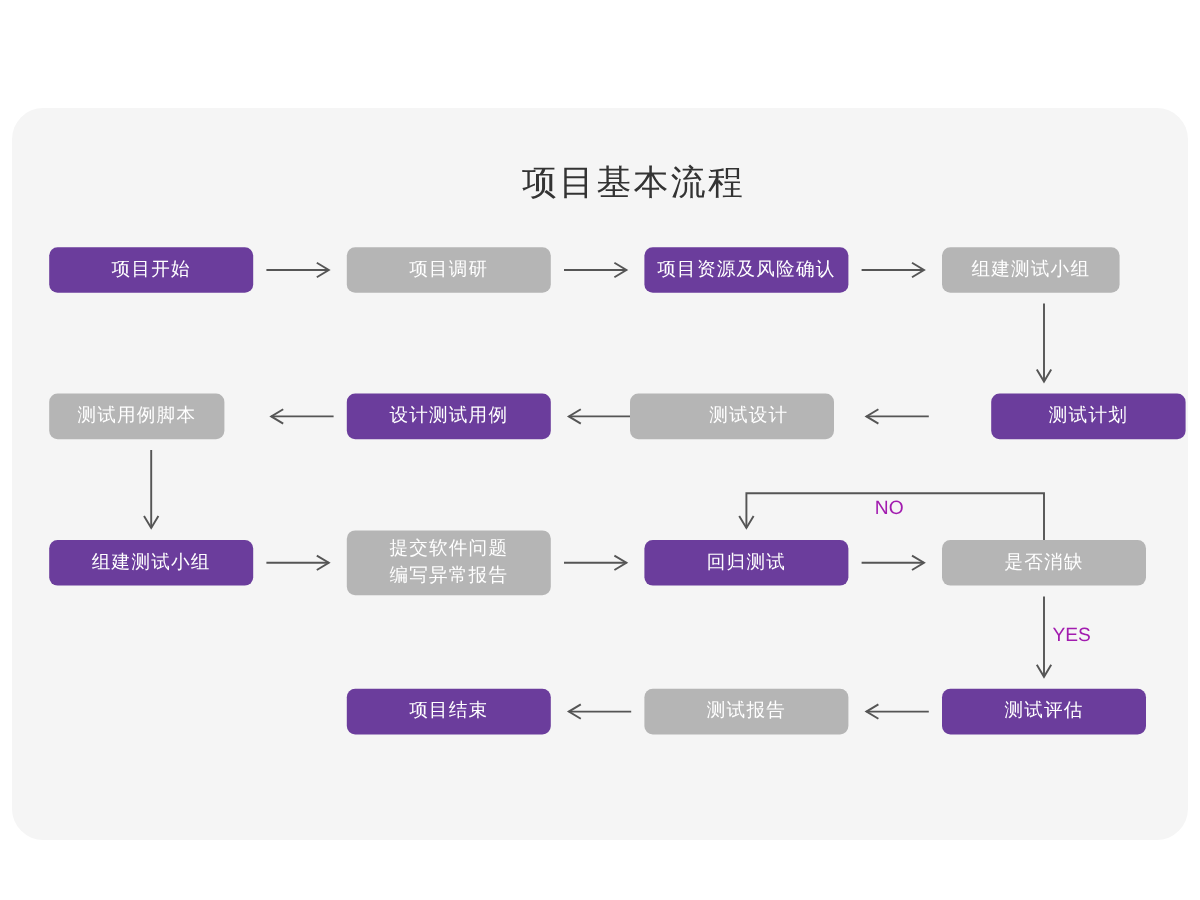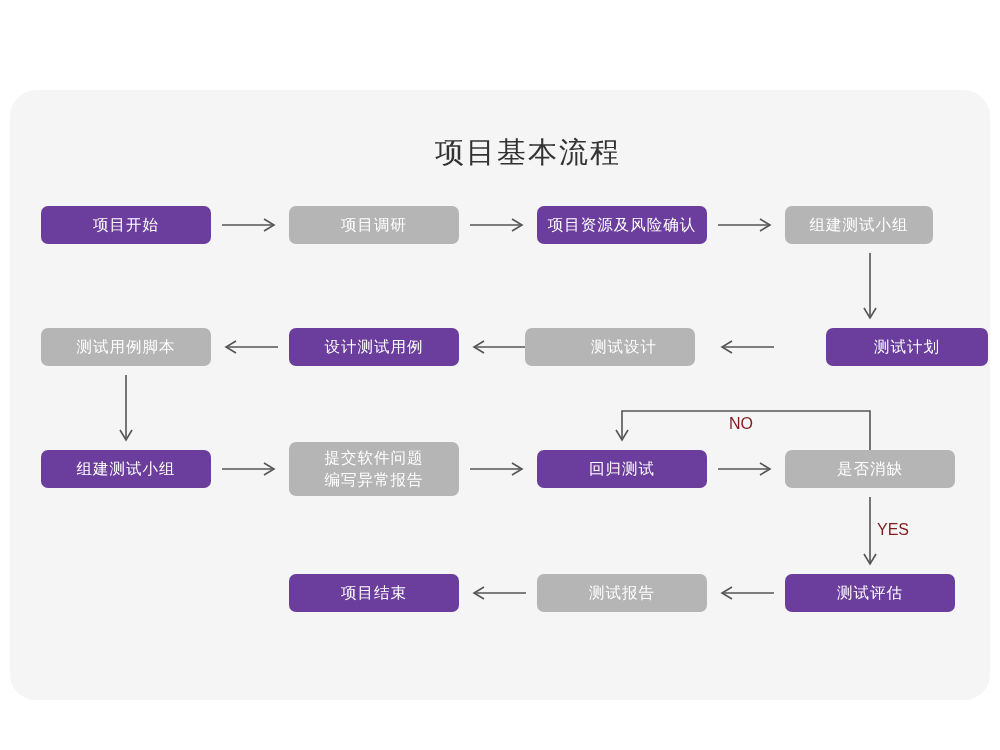--- a/index.html
+++ b/index.html
@@ -51,21 +51,21 @@
     line-height: 1.45;
     color: #ffffff;
     white-space: pre-line;
   }
   .node.purple { background: #6b3d9c; }
   .node.gray   { background: #b5b5b5; }
 
   .edge-label {
     position: absolute;
     font-size: 16px;
-    color: #7f1d1d;
+    color: #a21caf;
     font-family: "Liberation Sans", "DejaVu Sans", sans-serif;
   }
   svg.edges {
     position: absolute;
     left: 0;
     top: 0;
     width: 1000px;
     height: 750px;
     pointer-events: none;
   }
@@ -156,21 +156,21 @@
   </svg>
 
   <div class="node purple" style="left:41px;  top:206px; width:170px; height:38px;">项目开始</div>
   <div class="node gray" style="left:289px; top:206px; width:170px; height:38px;">项目调研</div>
   <div class="node purple" style="left:537px; top:206px; width:170px; height:38px;">项目资源及风险确认</div>
   <div class="node gray" style="left:785px; top:206px; width:148px; height:38px;">组建测试小组</div>
 
   <div class="node purple" style="left:826px; top:328px; width:162px; height:38px;">测试计划</div>
   <div class="node gray" style="left:525px; top:328px; width:170px; height:38px;padding-left:28px;">测试设计</div>
   <div class="node purple" style="left:289px; top:328px; width:170px; height:38px;">设计测试用例</div>
-  <div class="node gray" style="left:41px;  top:328px; width:170px; height:38px;">测试用例脚本</div>
+  <div class="node gray" style="left:41px;  top:328px; width:146px; height:38px;">测试用例脚本</div>
 
   <div class="node purple" style="left:41px;  top:450px; width:170px; height:38px;">组建测试小组</div>
   <div class="node gray" style="left:289px; top:442px; width:170px; height:54px;">提交软件问题
 编写异常报告</div>
   <div class="node purple" style="left:537px; top:450px; width:170px; height:38px;">回归测试</div>
   <div class="node gray" style="left:785px; top:450px; width:170px; height:38px;">是否消缺</div>
 
   <div class="node purple" style="left:785px; top:574px; width:170px; height:38px;">测试评估</div>
   <div class="node gray" style="left:537px; top:574px; width:170px; height:38px;">测试报告</div>
   <div class="node purple" style="left:289px; top:574px; width:170px; height:38px;">项目结束</div>

